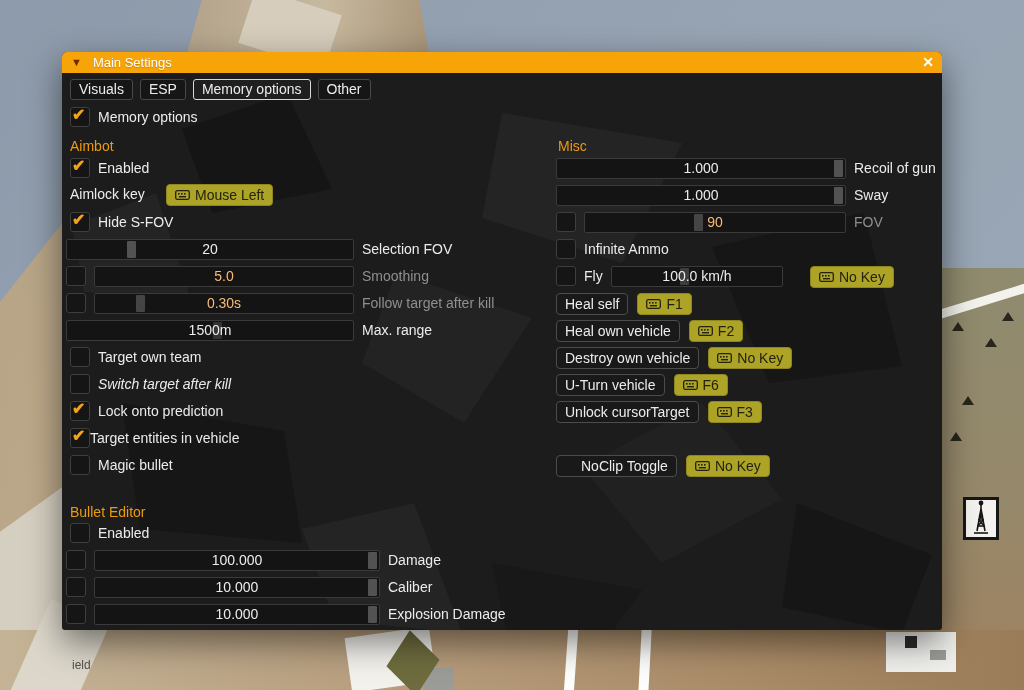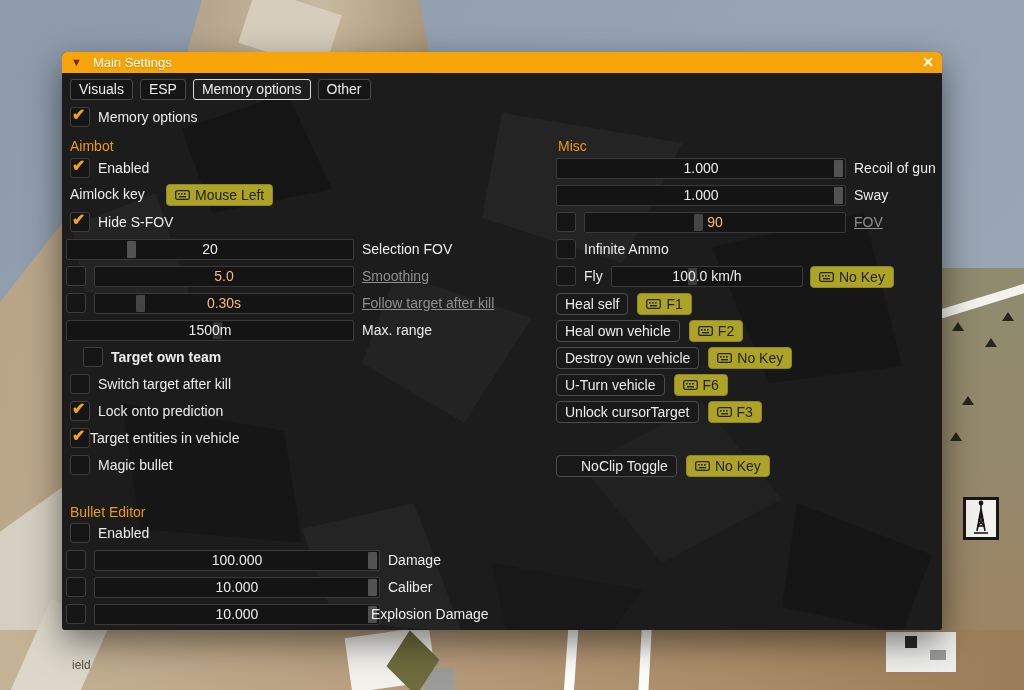--- a/index.html
+++ b/index.html
@@ -54,21 +54,21 @@
        background:#161616;border:1px solid #484848;border-radius:3px;color:#ececec;font-size:14px;cursor:pointer;}
   .tab.active{border-color:#d8d8d8;background:#1f1f1f;}
 
   .hdr{position:absolute;color:#EC9A12;font-size:14px;}
 
   .cb{width:20px;height:20px;background:#151515;border:1px solid #3e3e3e;border-radius:3px;box-sizing:border-box;cursor:pointer;}
   .cb .check{display:none;position:absolute;left:1px;top:-3px;color:#F4A318;font-size:16px;font-weight:bold;}
   .cb.checked .check{display:block;}
 
   .lbl{color:#ececec;font-size:14px;line-height:21px;white-space:nowrap;}
-  .lbl.dim{color:#8f8f8f;text-decoration:underline;}
+  .lbl.dim{color:#8f8f8f;}
 
   .slider{height:21px;background:#141414;border:1px solid #3a3a3a;border-radius:2px;box-sizing:border-box;cursor:pointer;}
   .slider .handle{position:absolute;top:1px;bottom:1px;width:9px;background:#525252;border-radius:1px;}
   .slider .val{position:absolute;left:0;right:0;top:0;text-align:center;color:#ececec;font-size:14px;line-height:19px;}
   .slider.dim .val{color:#fdba74;}
   .slider.dim .handle{background:#454545;}
 
   .kbtn{display:inline-flex;align-items:center;gap:5px;height:22px;padding:0 8px;background:#ADA326;
         border:1px solid #8f871d;border-radius:4px;color:#23230f;font-size:14px;cursor:pointer;box-sizing:border-box;white-space:nowrap;}
   .abtn{display:inline-flex;align-items:center;height:22px;padding:0 8px;background:#191919;
@@ -216,28 +216,28 @@
   </div>
 
   <div class="row" style="left:0;top:268px;width:470px;">
     <span class="slider" style="left:4px;width:288px;">
       <span class="handle" style="left:51%;background:#333;"></span>
       <span class="val">1500m</span>
     </span>
     <span class="lbl" style="left:300px;">Max. range</span>
   </div>
 
-  <div class="row" style="left:13px;top:295px;width:460px;font-weight:bold;">
+  <div class="row" style="left:0;top:295px;width:460px;">
     <span class="cb" style="left:8px;"></span>
     <span class="lbl" style="left:36px;">Target own team</span>
   </div>
 
   <div class="row" style="left:0;top:322px;width:460px;">
     <span class="cb" style="left:8px;"></span>
-    <span class="lbl" style="left:36px;">Switch target after kill</span>
+    <span class="lbl" style="left:36px;font-style:italic;">Switch target after kill</span>
   </div>
 
   <div class="row" style="left:0;top:349px;width:460px;">
     <span class="cb checked" style="left:8px;">
         <span class="check">✔</span>
       </span>
     <span class="lbl" style="left:36px;">Lock onto prediction</span>
   </div>
 
   <div class="row" style="left:0;top:376px;width:460px;">
@@ -276,21 +276,21 @@
     </span>
     <span class="lbl" style="left:326px;">Caliber</span>
   </div>
 
   <div class="row" style="left:0;top:552px;width:470px;">
     <span class="cb" style="left:4px;"></span>
     <span class="slider" style="left:32px;width:286px;">
       <span class="handle" style="right:2px;"></span>
       <span class="val">10.000</span>
     </span>
-    <span class="lbl" style="left:309px;">Explosion Damage</span>
+    <span class="lbl" style="left:326px;">Explosion Damage</span>
   </div>
 
   <span class="hdr" style="left:496px;top:86px;">Misc</span>
 
   <div class="row" style="left:494px;top:106px;width:386px;">
     <span class="slider" style="left:0;width:290px;">
       <span class="handle" style="right:2px;"></span>
       <span class="val">1.000</span>
     </span>
     <span class="lbl" style="left:298px;">Recoil of gun</span>
@@ -314,21 +314,21 @@
   </div>
 
   <div class="row" style="left:494px;top:187px;width:386px;">
     <span class="cb" style="left:0;"></span>
     <span class="lbl" style="left:28px;">Infinite Ammo</span>
   </div>
 
   <div class="row" style="left:494px;top:214px;width:386px;">
     <span class="cb" style="left:0;"></span>
     <span class="lbl" style="left:28px;">Fly</span>
-    <span class="slider" style="left:55px;width:192px;">
+    <span class="slider" style="left:55px;width:172px;">
       <span class="handle" style="left:40%;background:#3d3d3d;"></span>
       <span class="val">100.0 km/h</span>
     </span>
     <span class="kbtn" style="left:254px;">
       <svg width="15" height="10" viewBox="0 0 15 10">
           <rect x="0.7" y="0.7" width="13.6" height="8.6" rx="1.5" fill="none" stroke="#23230f" stroke-width="1.3"></rect>
           <rect x="3" y="3" width="1.6" height="1.6" fill="#23230f"></rect>
           <rect x="6" y="3" width="1.6" height="1.6" fill="#23230f"></rect>
           <rect x="9" y="3" width="1.6" height="1.6" fill="#23230f"></rect>
           <rect x="4" y="6" width="7" height="1.4" fill="#23230f"></rect>

